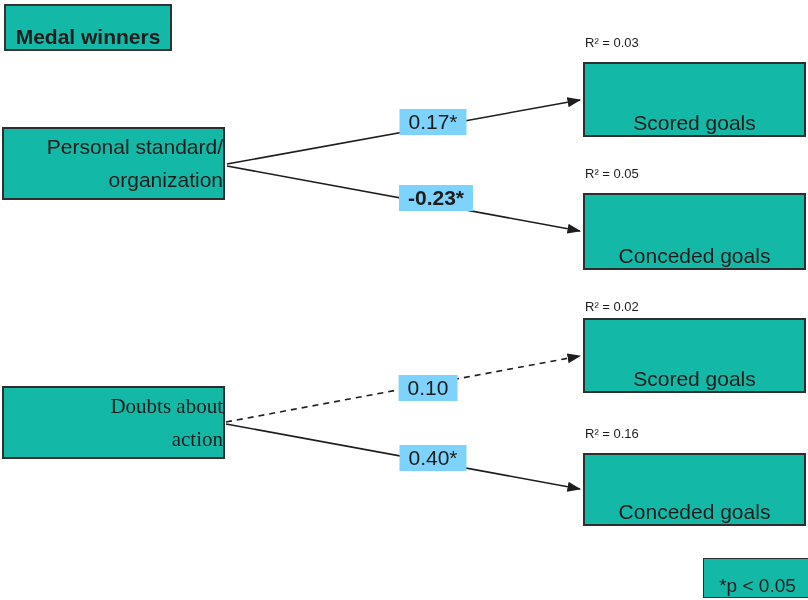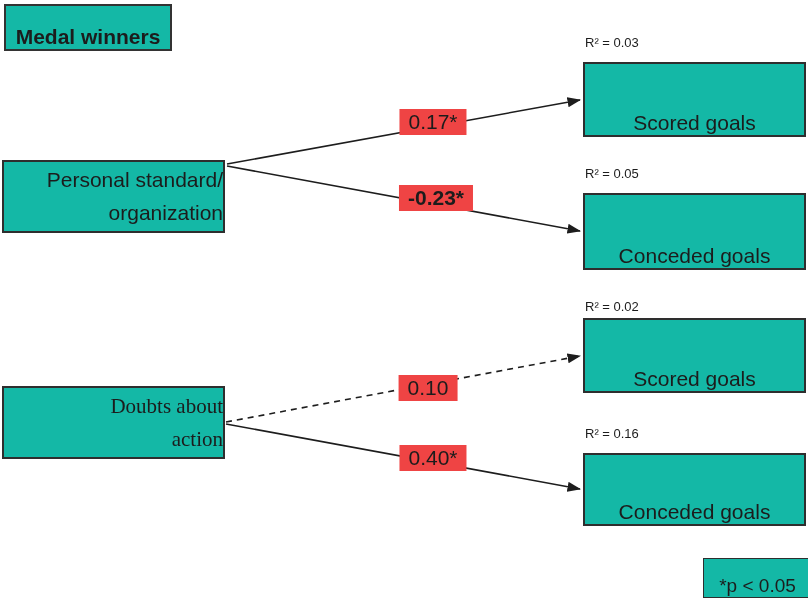--- a/index.html
+++ b/index.html
@@ -43,21 +43,21 @@
     border-color: #333333;
   }
   .predictor-box {
     left: 2px;
     width: 223px;
     height: 73px;
     font-size: 21px;
     line-height: 1.55;
     flex-direction: column;
   }
-  .predictor-1 { top: 127px; margin-top: 33px; }
+  .predictor-1 { top: 127px; }
   .predictor-2 { top: 386px; font-family: Liberation Serif, serif; }
   .outcome-box {
     left: 583px;
     width: 223px;
     font-size: 21px;
   }
   .outcome-1 { top: 62px;  height: 75px; }
   .outcome-2 { top: 193px; height: 77px; }
   .outcome-3 { top: 318px; height: 75px; }
   .outcome-4 { top: 453px; height: 73px; }
@@ -67,21 +67,21 @@
     font-size: 13px;
     white-space: nowrap;
   }
   .r2-1 { top: 35px; }
   .r2-2 { top: 166px; }
   .r2-3 { top: 291px; margin-top: 8px; }
   .r2-4 { top: 426px; }
   .coef-label {
     position: absolute;
     transform: translate(-50%, -50%);
-    background: #ef4444;
+    background: #7dd3fc;
     padding: 1px 9px;
     font-size: 21px;
     white-space: nowrap;
     text-align: center;
   }
   .coef-1 { left: 433px; top: 122px; }
   .coef-2 { left: 436px; top: 198px; font-weight: bold; }
   .coef-3 { left: 428px; top: 388px; }
   .coef-4 { left: 433px; top: 458px; }
   .footnote-box {

